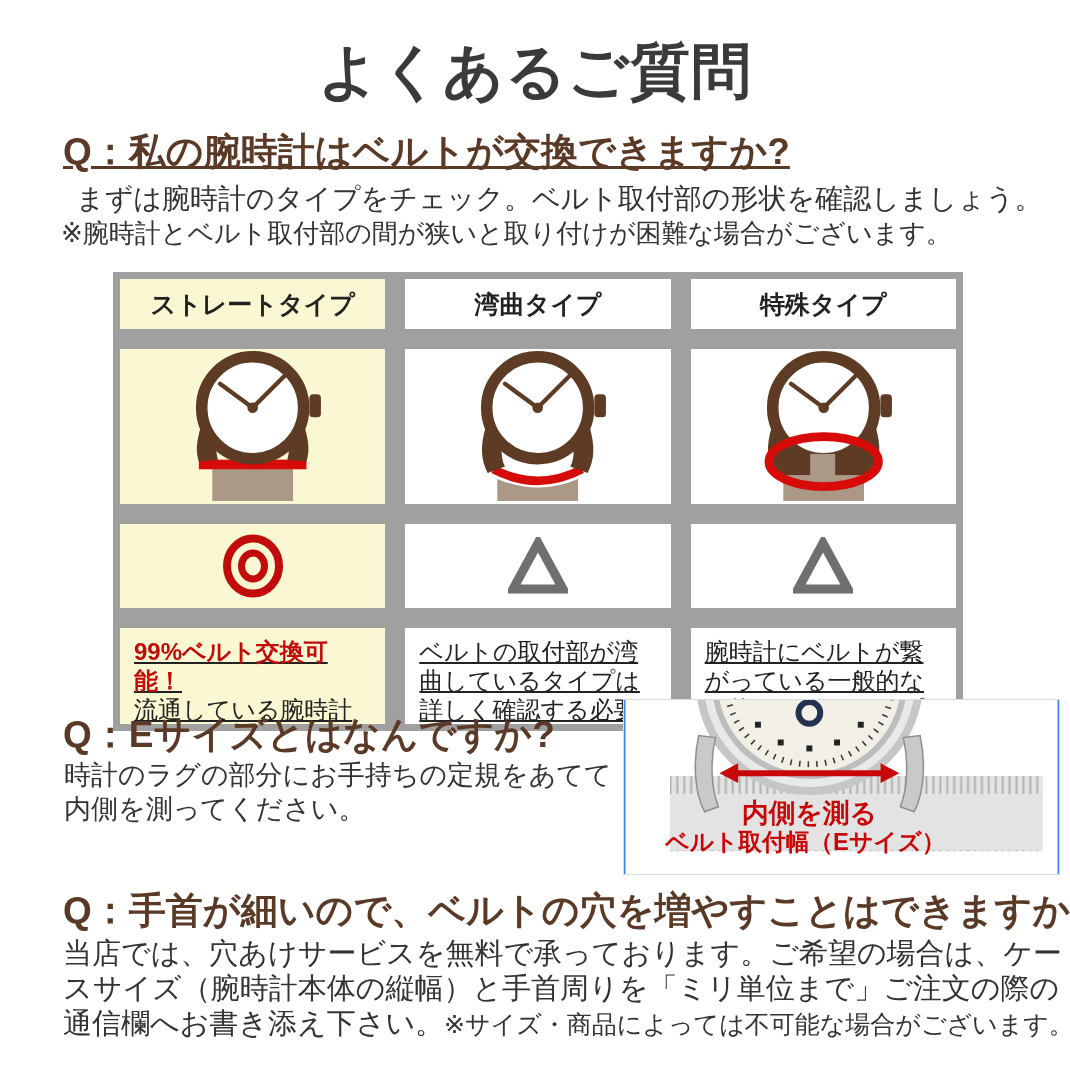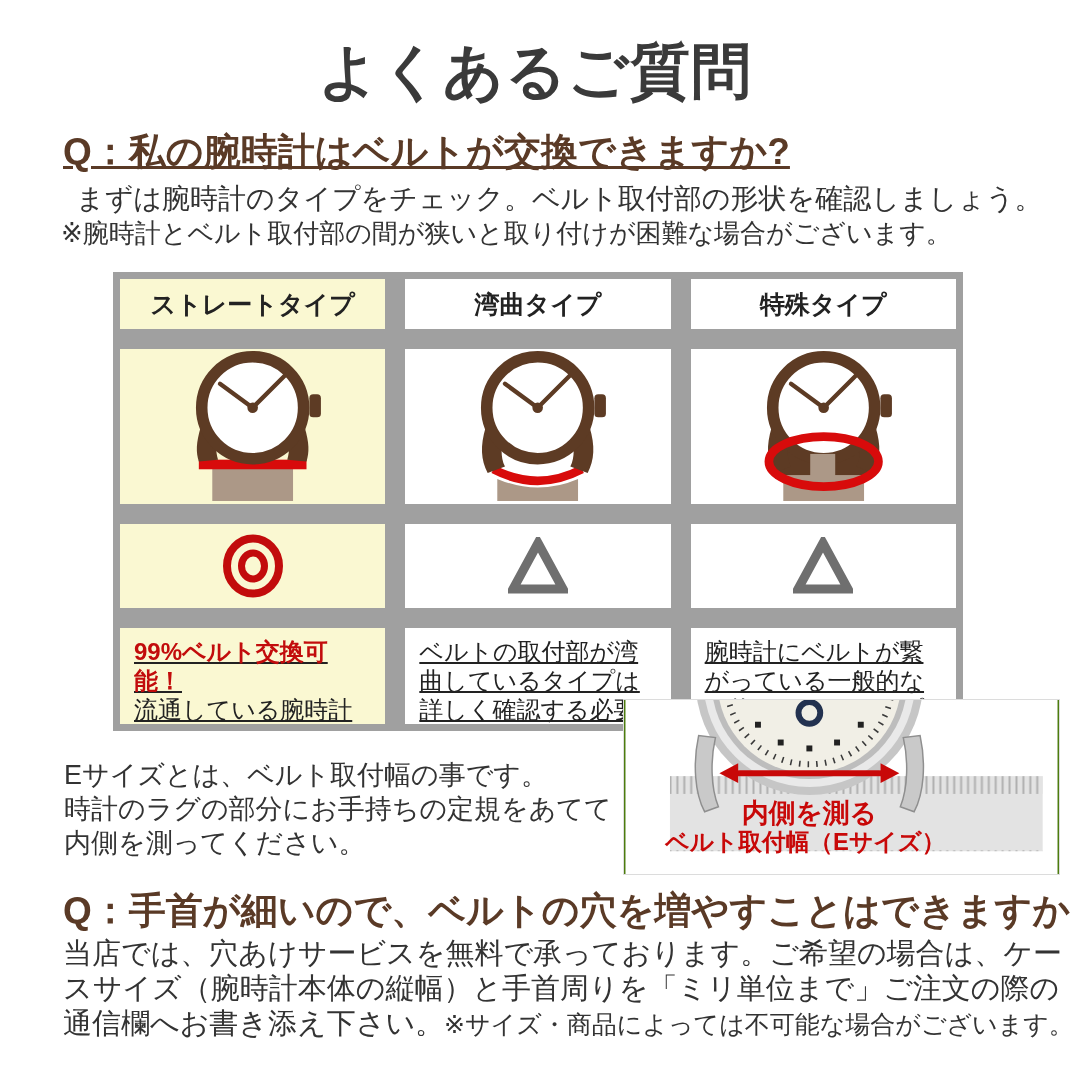--- a/index.html
+++ b/index.html
@@ -29,21 +29,21 @@
   .cell.pic svg { width:100%; height:100%; }
   .cell.sym { display:flex; align-items:center; justify-content:center; }
   .cell.desc { padding:9px 10px 0 14px; font-size:24px; line-height:29px; color:#222;text-decoration:underline; }
   .desc .hl { display:block; color:#c20c0c; font-weight:800; }
 
   
   .q2-heading { top:710px; }
   .q2-body { position:absolute; left:64px; top:758px; font-size:27px; line-height:34px;
              color:#333; white-space:nowrap; }
   .esize-figure { position:absolute; left:623px; top:699px; width:437px; height:176px;
-                  border:1px solid #dcdcdc; background:#4d7c0f; }
+                  border:1px solid #dcdcdc; background:#3b82f6; }
   .esize-figure svg { display:block; width:100%; height:100%; }
 
   
   .q3-heading { top:886px; }
   .q3-body { position:absolute; left:63px; top:936px; font-size:29px; line-height:35px;
              color:#333; white-space:nowrap; }
   .q3-note { font-size:25px; }
 </style>
 </head>
 <body>
@@ -126,22 +126,22 @@
       <span>流通している腕時計のほとんどがこちらのタイプです。</span>
     </div>
     <div class="cell desc">
       <span>ベルトの取付部が湾曲しているタイプは詳しく確認する必要があります。</span>
     </div>
     <div class="cell desc">
       <span>腕時計にベルトが繋がっている一般的な形状ではないタイプです。</span>
     </div>
   </div>
 
+  <h2 class="qh q2-heading">Q：Eサイズとはなんですか?</h2>
   <div class="q2-body">
-    <div>Eサイズとは、ベルト取付幅の事です。</div>
     <div>時計のラグの部分にお手持ちの定規をあてて</div>
     <div>内側を測ってください。</div>
   </div>
 
   <div class="esize-figure">
     <svg viewBox="0 0 437 176">
       <defs>
         <pattern id="rulerTicks" width="7" height="76" patternUnits="userSpaceOnUse">
           <rect width="7" height="76" fill="#e3e3e3"></rect>
           <line x1="3.5" y1="0" x2="3.5" y2="19" stroke="#b0b0b0" stroke-width="2"></line>

